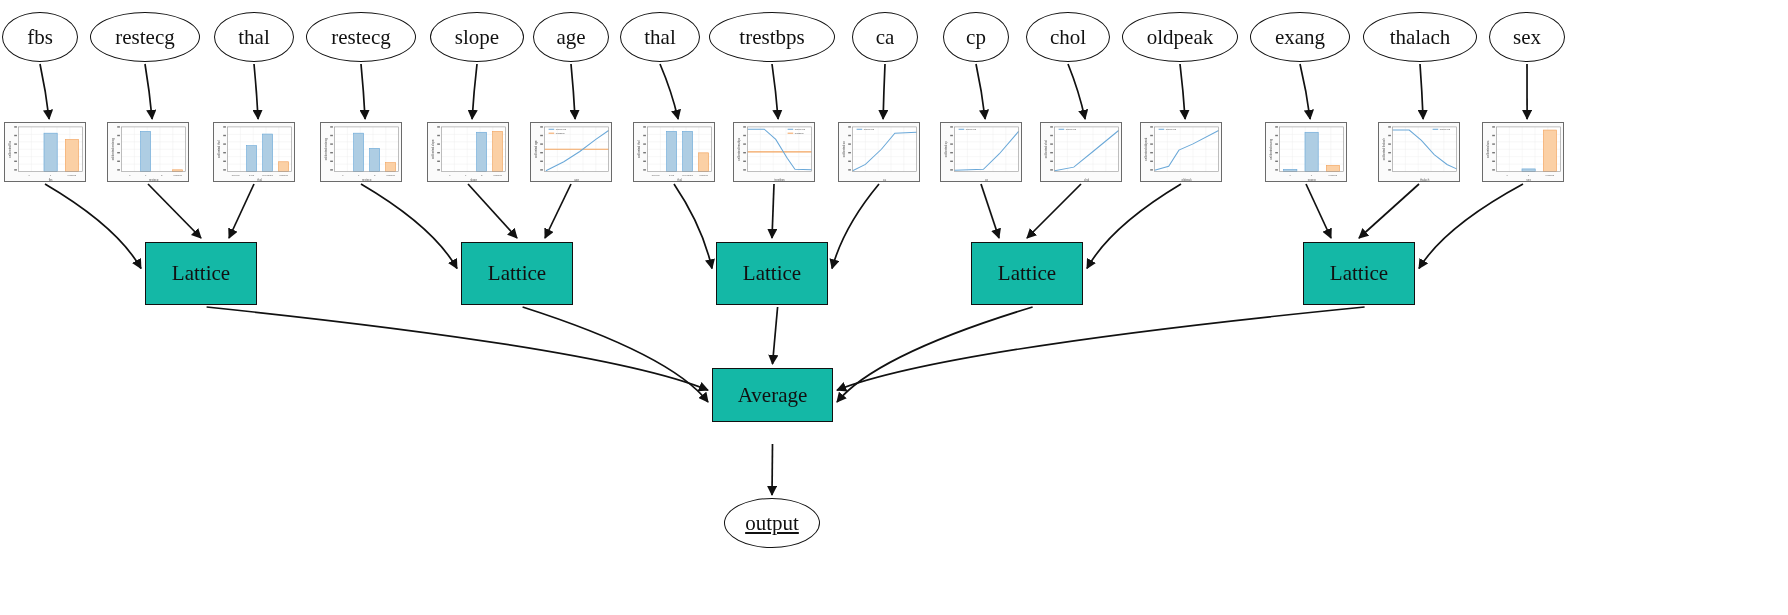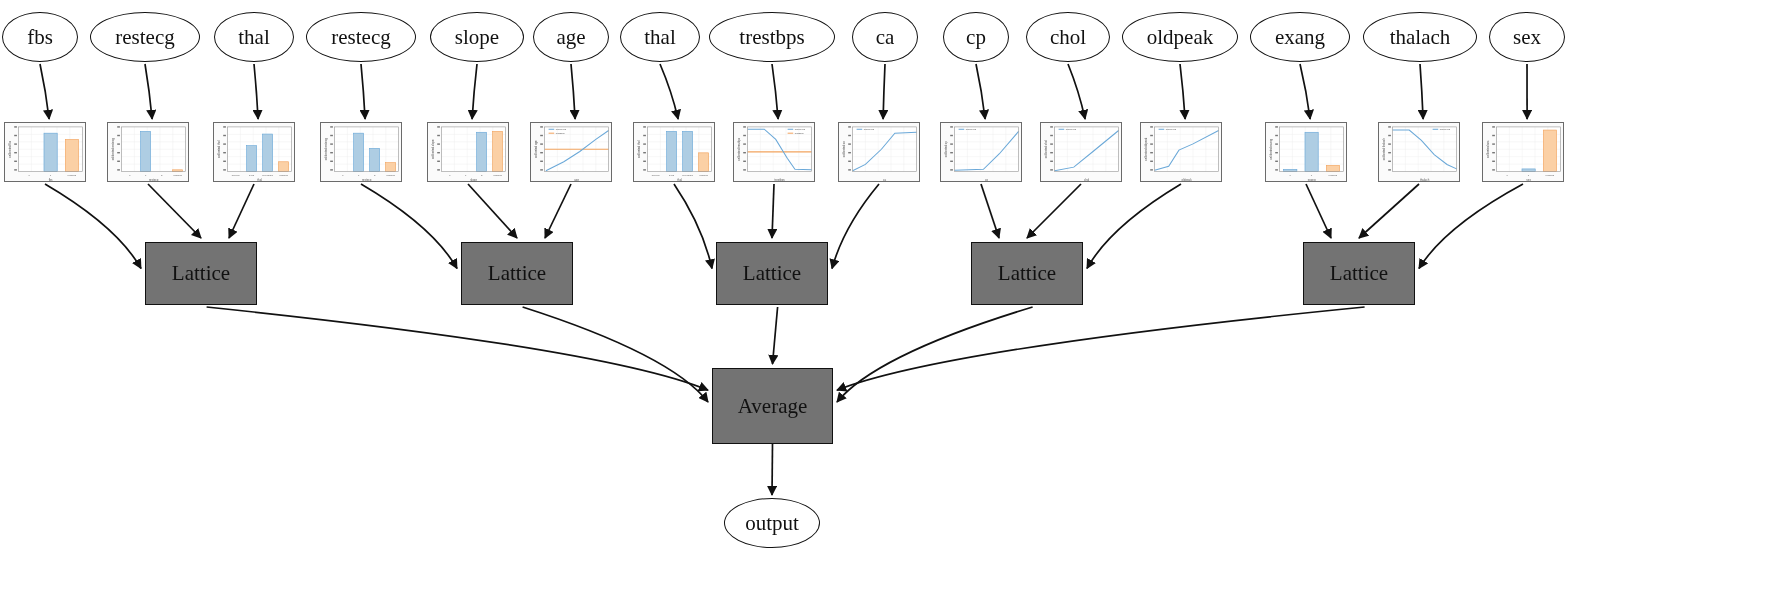--- a/index.html
+++ b/index.html
@@ -2,21 +2,21 @@
 <html><head>
 <meta charset="utf-8">
 <style>
   html,body{margin:0;padding:0;background:#ffffff;}
   body{width:1788px;height:615px;position:relative;overflow:hidden;
        font-family:"Liberation Serif","DejaVu Serif",serif;}
   #canvas{position:absolute;left:0;top:0;width:1788px;height:615px;margin-top:12px;}
   .node-ellipse{position:absolute;border:1.6px solid #111;border-radius:50%;
        background:#fff;display:flex;align-items:center;justify-content:center;
        font-size:21px;color:#111;box-sizing:border-box;white-space:nowrap;}
-  .node-box{position:absolute;border:1.6px solid #111;background:#737373;
+  .node-box{position:absolute;border:1.6px solid #111;background:#14b8a6;
        display:flex;align-items:center;justify-content:center;
        font-size:21px;color:#111;box-sizing:border-box;white-space:nowrap;}
   .calib{position:absolute;border:1.4px solid #6b6b6b;background:#fbfbfb;
        box-sizing:border-box;overflow:hidden;}
   .calib svg{display:block;width:100%;height:100%;}
   .ylab{font-family:"Liberation Sans","DejaVu Sans",sans-serif;}
   svg.edges{position:absolute;left:0;top:0;width:1788px;height:615px;
        pointer-events:none;overflow:visible;}
 </style>
 </head>
@@ -503,16 +503,16 @@
           <text x="83.66666666666667" y="68" font-size="3.2" fill="#666" text-anchor="middle" class="ylab">missing</text>
           <rect x="17" y="5" width="80" height="57" fill="none" stroke="#9a9a9a" stroke-width="0.8"></rect>
           <text x="57" y="73.5" font-size="3.6" fill="#555" text-anchor="middle" class="ylab">sex</text>
         </svg>
       </div>
       <div class="node-box" style="left: 145px; top: 230px; width: 112px; height: 63px;">Lattice</div>
       <div class="node-box" style="left: 461px; top: 230px; width: 112px; height: 63px;">Lattice</div>
       <div class="node-box" style="left: 716px; top: 230px; width: 112px; height: 63px;">Lattice</div>
       <div class="node-box" style="left: 971px; top: 230px; width: 112px; height: 63px;">Lattice</div>
       <div class="node-box" style="left: 1303px; top: 230px; width: 112px; height: 63px;">Lattice</div>
-      <div class="node-box" style="left: 712px; top: 356px; width: 121px; height: 76px;">Average</div>
-      <div class="node-ellipse" style="left: 724px; top: 486px; width: 96px; height: 50px;">output</div>
+      <div class="node-box" style="left: 712px; top: 356px; width: 121px; height: 54px;">Average</div>
+      <div class="node-ellipse" style="left: 724px; top: 486px; width: 96px; height: 50px; text-decoration: underline;">output</div>
     </div>
 </div>
 
 </body></html>

